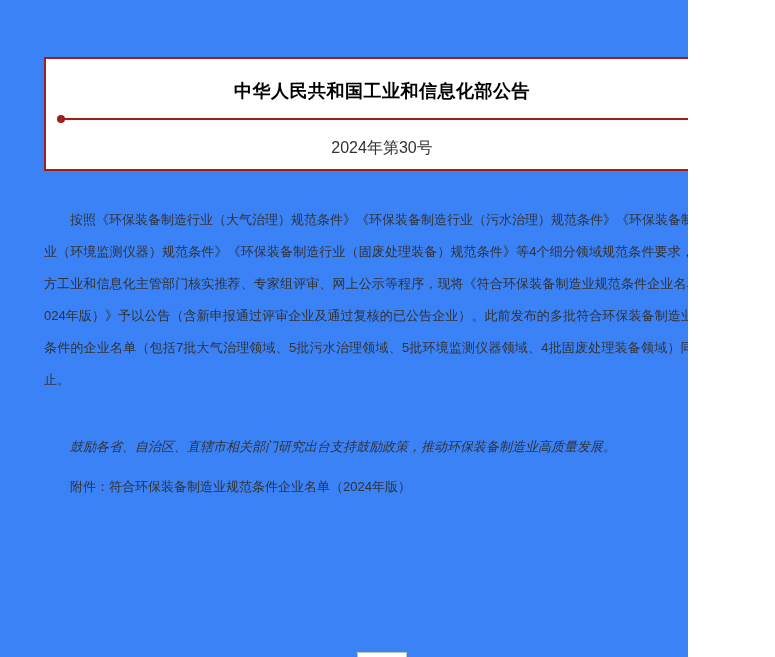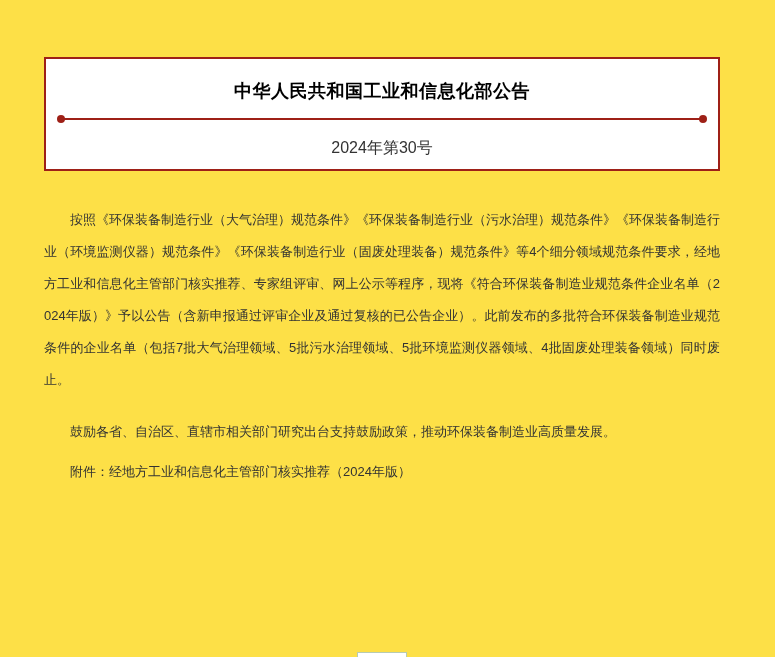--- a/index.html
+++ b/index.html
@@ -2,26 +2,27 @@
 <html><head>
 <meta charset="utf-8">
 <style>
   html, body {
     margin: 0;
     padding: 0;
     background: #ffffff;
   }
   .page {
     position: relative;
-    width: 775px;
+    width: 664px;
     height: 657px;
-    background: #fde047;
+    background: #3b82f6;
     overflow: hidden;
     font-family: "Liberation Sans", "DejaVu Sans", sans-serif;
     color: #333333;
+    padding-left: 24px;
   }
   .header-box {
     position: absolute;
     left: 44px;
     top: 57px;
     width: 676px;
     height: 114px;
     border: 2px solid #9e2017;
     box-sizing: border-box;
     background: #ffffff;
@@ -67,21 +68,21 @@
   }
   .para {
     margin: 0;
     font-size: 13px;
     line-height: 32px;
     text-align: justify;
     text-indent: 2em;
     color: #333333;
     word-break: break-all;
   }
-  .para-2 { margin-top: 20px; }
+  .para-2 { margin-top: 35px; font-style: italic; }
   .attachment-line { margin-top: 8px; }
   .attachment-link { color: #333333; text-decoration: none; }
   .signature-block {
     margin-top: 25px;
     text-align: right;
     font-size: 17px;
     line-height: 32px;
     color: #333333;
   }
   .cutoff-box {
@@ -105,18 +106,18 @@
     <div class="header-divider">
       <span class="divider-dot dot-left"></span>
       <span class="divider-dot dot-right"></span>
     </div>
     <div class="issue-no">2024年第30号</div>
   </div>
 
   <div class="content">
     <p class="para para-1">按照《环保装备制造行业（大气治理）规范条件》《环保装备制造行业（污水治理）规范条件》《环保装备制造行业（环境监测仪器）规范条件》《环保装备制造行业（固废处理装备）规范条件》等4个细分领域规范条件要求，经地方工业和信息化主管部门核实推荐、专家组评审、网上公示等程序，现将《符合环保装备制造业规范条件企业名单（2024年版）》予以公告（含新申报通过评审企业及通过复核的已公告企业）。此前发布的多批符合环保装备制造业规范条件的企业名单（包括7批大气治理领域、5批污水治理领域、5批环境监测仪器领域、4批固废处理装备领域）同时废止。</p>
     <p class="para para-2">鼓励各省、自治区、直辖市相关部门研究出台支持鼓励政策，推动环保装备制造业高质量发展。</p>
-    <p class="para attachment-line"><span>附件：</span><span class="attachment-link">经地方工业和信息化主管部门核实推荐（2024年版）</span></p>
+    <p class="para attachment-line"><span>附件：</span><span class="attachment-link">符合环保装备制造业规范条件企业名单（2024年版）</span></p>
   </div>
 
   <div class="cutoff-box"></div>
 
 </div>
 
 </body></html>

